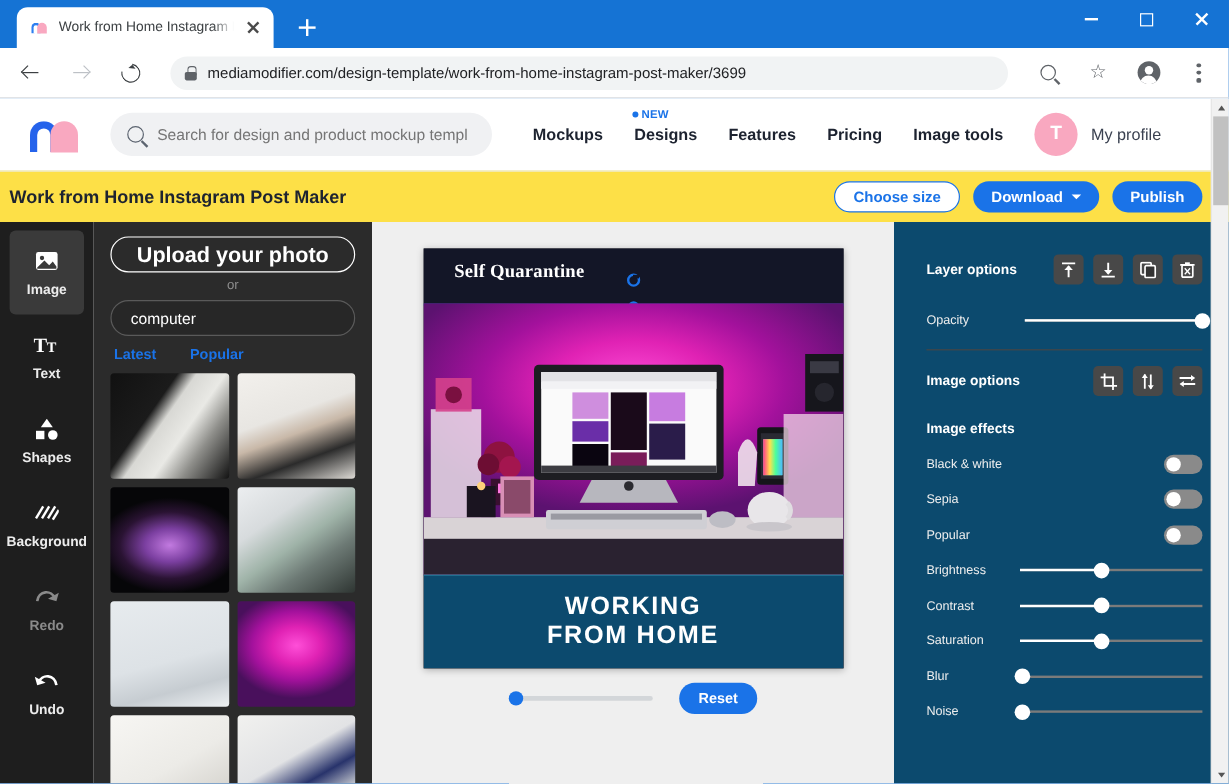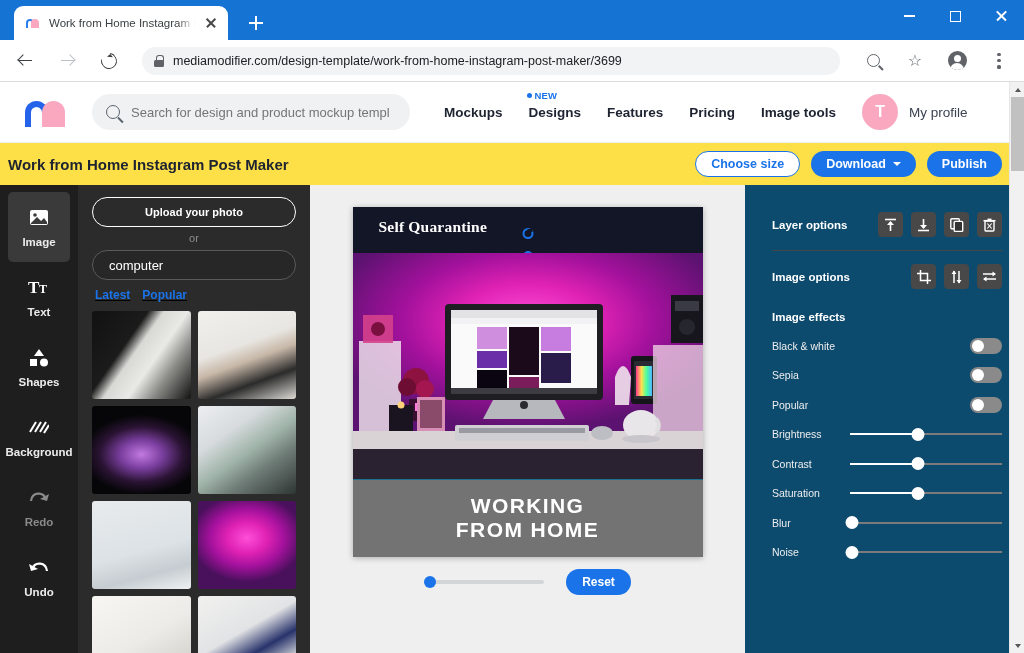--- a/index.html
+++ b/index.html
@@ -108,42 +108,42 @@
   
   #editor { flex:1; display:flex; min-height:0; }
   #railcol { width:78px; background:#1e1e1e; display:flex; flex-direction:column; align-items:center; padding-top:7px; flex:none; }
   .rail { width:62px; height:70px; border-radius:5px; display:flex; flex-direction:column; align-items:center; justify-content:center; gap:7px; }
   .rail.active { background:#3a3a3a; }
   .rail .rl { font-size:11.5px; font-weight:bold; color:#ececec; }
   .rail.dim .rl, .rail.dim .ri svg { color:#8a8a8a; fill:#8a8a8a; }
   .ri { height:22px; display:flex; align-items:center; justify-content:center; }
 
   #leftpanel { width:232px; background:#2b2b2b; flex:none; padding:12px 14px 0; position:relative; overflow:hidden; }
-  #upload { height:30px; border:1.6px solid #fff; border-radius:15px; color:#fff; font-size:11px; font-weight:bold; display:flex; align-items:center; justify-content:center; }
+  #upload { height:30px; border:1.6px solid #fff; border-radius:15px; color:#fff; font-size:18px; font-weight:bold; display:flex; align-items:center; justify-content:center; }
   #orlabel { text-align:center; font-size:11px; color:#8d8d8d; margin:5px 0 6px; }
   #searchfield { height:30px; border:1.3px solid #5a5a5a; border-radius:15px; background:#272727; display:flex; align-items:center; padding:0 16px; }
   #searchfield input { border:0; outline:none; background:transparent; color:#fff; font-family:inherit; font-size:13px; width:100%; }
-  #sortrow { display:flex; gap:12px; margin:8px 0 9px 3px;text-decoration:underline; }
+  #sortrow { display:flex; gap:28px; margin:8px 0 9px 3px; }
   .sortlink { font-size:12px; color:#1a73e8; font-weight:bold; }
   #grid { display:grid; grid-template-columns:1fr 1fr; gap:7px; }
   .thumb { height:88px; border-radius:3px; background-size:cover; background-position:center; overflow:hidden; position:relative; }
 
   #canvaswrap { flex:1; background:#efefef; display:flex; flex-direction:column; align-items:center; padding-top:22px; min-width:0; position:relative; }
   #canvas { width:350px; height:350px; position:relative; box-shadow:0 1px 6px rgba(0,0,0,.28); background:#11131f; overflow:hidden; }
   #c-top { height:46px; background:#131627; position:relative; }
   #c-title { position:absolute; left:26px; top:11px; font-family:"Liberation Serif", serif; font-weight:bold; font-size:15.5px; color:#fff; letter-spacing:.2px; }
   #selline { position:absolute; left:0; right:0; top:46px; height:2px; background:#1a73e8; }
   #selhandle { position:absolute; left:50%; top:44px; width:9px; height:9px; border-radius:50%; background:#1a73e8; transform:translateX(-50%); }
   #rothandle { position:absolute; left:50%; top:21px; width:11px; height:11px; border-radius:50%; border:2px solid #1a73e8; transform:translateX(-50%); }
   #rothandle::after{ content:""; position:absolute; left:3px; top:-1px; width:5px; height:3px; background:#131627; }
   #c-photo { height:226px; position:relative; overflow:hidden;
     background:
       radial-gradient(ellipse 58% 48% at 50% 30%, #ff4fd8 0%, #e022b4 34%, #a3119c 62%, #5c1270 100%),
       #6a126f; }
-  #c-bottom { position:absolute; left:0; right:0; bottom:0; height:78px; background:#737373; border-top:1px solid #1f6f8f; display:flex; flex-direction:column; align-items:center; justify-content:center; gap:1px; }
+  #c-bottom { position:absolute; left:0; right:0; bottom:0; height:78px; background:#0c4a6e; border-top:1px solid #1f6f8f; display:flex; flex-direction:column; align-items:center; justify-content:center; gap:1px; }
   .c-btxt { font-size:21px; font-weight:bold; color:#fff; letter-spacing:1.4px; line-height:1.08; }
   #zoomrow { display:flex; align-items:center; gap:22px; margin-top:12px; }
   #zoomtrack { width:120px; height:4px; background:#d3d6d9; border-radius:2px; position:relative; }
   #zoomtrack .knob { position:absolute; left:0; top:-4px; width:12px; height:12px; border-radius:50%; background:#1a73e8; }
   #resetbtn { height:26px; border-radius:13px; background:#1a73e8; color:#fff; font-size:12px; font-weight:bold; padding:0 16px; display:flex; align-items:center; }
 
   #rightpanel { width:279px; background:#0c4a6e; flex:none; padding:27px 22px 0 27px; overflow:hidden; position:relative; }
   .sect-h { font-size:11.5px; font-weight:bold; color:#fff; }
   .row { display:flex; align-items:center; min-height:22px; }
   .row .lbl { font-size:10.5px; color:#eee; width:76px; flex:none; }
@@ -472,20 +472,30 @@
                   <rect x="2" y="3" width="9" height="10" rx="1" fill="none" stroke="#fff" stroke-width="1.4"></rect>
                   <line x1="0.5" y1="2.7" x2="12.5" y2="2.7" stroke="#fff" stroke-width="1.5"></line>
                   <rect x="4.5" y="0.6" width="4" height="2" fill="#fff"></rect>
                   <line x1="4.3" y1="5.5" x2="8.7" y2="10.5" stroke="#fff" stroke-width="1.1"></line>
                   <line x1="8.7" y1="5.5" x2="4.3" y2="10.5" stroke="#fff" stroke-width="1.1"></line>
                 </svg>
             </span>
           </span>
         </div>
 
+        <div class="row" style="margin-top:19px;">
+          <span class="lbl">Opacity</span>
+          <span class="sldwrap">
+            <span class="sld">
+                <span class="tr"></span>
+                <span class="fl" style="width:100%"></span>
+                <span class="kb" style="left:100%"></span>
+              </span>
+          </span>
+        </div>
 
         <div class="divider"></div>
 
         <div class="row">
           <span class="sect-h">Image options</span>
           <span class="iconbtns">
             <span class="iconbtn">
               <svg width="14" height="14" viewBox="0 0 14 14">
                   <path d="M3.5 0 L3.5 10.5 L14 10.5" stroke="#fff" stroke-width="1.5" fill="none"></path>
                   <path d="M0 3.5 L10.5 3.5 L10.5 14" stroke="#fff" stroke-width="1.5" fill="none"></path>

